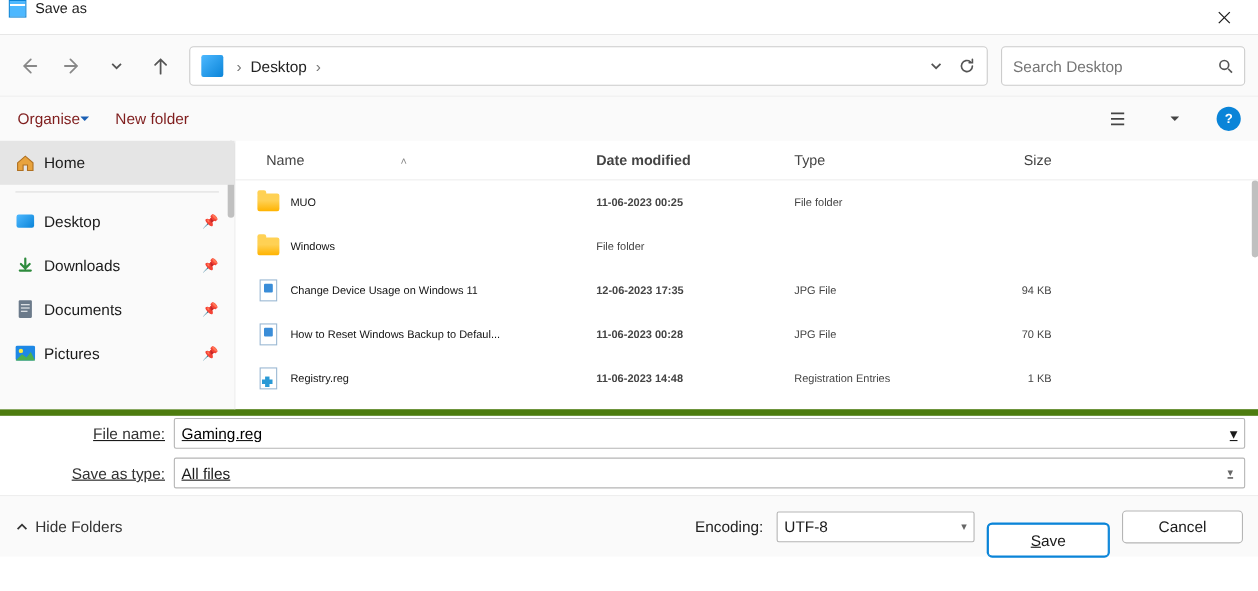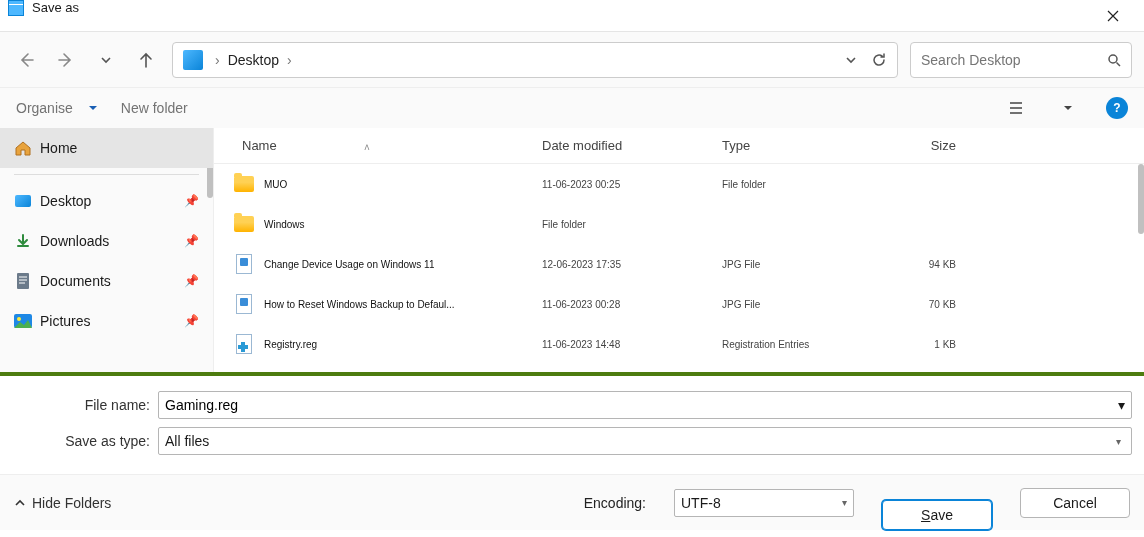--- a/index.html
+++ b/index.html
@@ -16,67 +16,67 @@
 .addressbar { flex: 1; display: flex; align-items: center; height: 36px; border: 1px solid #ccc; border-radius: 4px; background: #fff; padding: 0 4px; }
 .addressbar .loc-icon { width: 20px; height: 20px; margin: 0 6px; background: linear-gradient(135deg, #4db8ff, #0a84d8); border-radius: 2px; }
 .addressbar .crumb { padding: 0 6px; color: #777; }
 .addressbar .crumb-text { color: #222; padding: 0 2px; }
 .addressbar .spacer { flex: 1; }
 .searchbar { width: 222px; height: 36px; border: 1px solid #ccc; border-radius: 4px; background: #fff; display: flex; align-items: center; padding: 0 10px; }
 .searchbar input { border: none; outline: none; flex: 1; font-size: 14px; background: transparent; }
 .searchbar .sicon { color: #555; }
 
 .toolbar { display: flex; align-items: center; height: 40px; padding: 0 16px; gap: 24px; background: #fafafa; }
-.toolbar .tlink { color: #737373; cursor: pointer; display: flex; align-items: center; gap: 16px; }
+.toolbar .tlink { color: #7f1d1d; cursor: pointer; display: flex; align-items: center; gap: 0; }
 .toolbar .spacer { flex: 1; }
 .toolbar .viewbtn { width: 28px; height: 28px; display: flex; align-items: center; justify-content: center; color: #444; cursor: pointer; }
 .toolbar .help { width: 22px; height: 22px; border-radius: 50%; background: #0a84d8; color: #fff; display: flex; align-items: center; justify-content: center; font-size: 12px; font-weight: bold; cursor: pointer; }
 
 .body { display: flex; height: 244px; }
 .sidebar { width: 214px; background: #fafafa; border-right: 1px solid #eee; position: relative; }
 .sidebar .sitem { display: flex; align-items: center; height: 40px; padding: 0 16px 0 40px; position: relative; cursor: pointer; }
 .sidebar .sitem.sel { background: #e5e5e5; }
 .sidebar .sitem .sicon2 { position: absolute; left: 14px; width: 18px; height: 18px; display: flex; align-items: center; justify-content: center; }
 .sidebar .sitem .pin { position: absolute; right: 14px; color: #888; font-size: 12px; }
 .sidebar .divider { height: 1px; background: #ddd; margin: 6px 14px; }
 .sidebar .scrollind { position: absolute; right: 0; top: 0; width: 6px; height: 70px; background: #c0c0c0; border-radius: 3px; }
 .home-icon svg { fill: #e8a33d; stroke: #b07020; }
 
 .filepane { flex: 1; position: relative; }
 .cols { display: flex; height: 36px; align-items: center; border-bottom: 1px solid #eee; font-size: 13px; color: #444; }
 .cols > div { padding: 0 8px; }
 .col-name { width: 320px; padding-left: 28px !important; position: relative; }
 .col-name .sorter { position: absolute; left: 150px; top: 4px; color: #888; font-size: 10px; }
-.col-date { width: 180px; }
+.col-date { width: 180px; font-weight: bold; }
 .col-type { width: 150px; }
 .col-size { width: 100px; text-align: right; }
 .filepane .scrollind { position: absolute; right: 0; top: 36px; width: 6px; height: 70px; background: #c0c0c0; border-radius: 3px; }
 
 .row { display: flex; height: 40px; align-items: center; font-size: 10px; }
 .row > div { padding: 0 8px; color: #444; }
 .row .col-name { color: #111; display: flex; align-items: center; gap: 10px; padding-left: 20px !important; }
 .row .fic { width: 20px; height: 18px; display: inline-flex; align-items: center; justify-content: center; flex-shrink: 0; }
 .row .nm { white-space: nowrap; overflow: hidden; text-overflow: ellipsis; }
 .folder-icon { width: 20px; height: 16px; background: linear-gradient(to bottom, #ffd154 40%, #ffb300); border-radius: 2px; position: relative; }
 .folder-icon::before { content: ""; position: absolute; top: -3px; left: 0; width: 8px; height: 4px; background: #ffd154; border-radius: 2px 2px 0 0; }
 .file-icon { width: 16px; height: 20px; border: 1px solid #9bb8d3; background: #fff; position: relative; }
 .file-icon::after { content: ""; position: absolute; top: 3px; left: 3px; width: 8px; height: 8px; background: #3a8dd8; border-radius: 1px; }
 .reg-icon { width: 16px; height: 20px; border: 1px solid #9bb8d3; background: #fff; position: relative; }
 .reg-icon::after { content: ""; position: absolute; bottom: 1px; left: 1px; width: 10px; height: 10px; background: #2a9ad6; clip-path: polygon(0 30%, 30% 30%, 30% 0, 70% 0, 70% 30%, 100% 30%, 100% 70%, 70% 70%, 70% 100%, 30% 100%, 30% 70%, 0 70%); }
 
-.form { padding: 13px 12px; border-top: 4px solid #4d7c0f; }
+.form { padding: 0 12px; border-top: 6px solid #4d7c0f; text-decoration: underline; }
 .frow { display: flex; align-items: center; height: 32px; margin-bottom: 4px; }
 .frow .lbl { width: 146px; text-align: right; padding-right: 8px; color: #333; }
 .frow .ctl { flex: 1; }
 .combo, .textin { width: 100%; height: 28px; border: 1px solid #b5b5b5; border-radius: 2px; padding: 0 6px; font-size: 14px; background: #fff; display: flex; align-items: center; position: relative; }
 .combo .val { flex: 1; }
 .combo .dd { color: #666; font-size: 10px; padding: 0 4px; }
 .textin input { border: none; outline: none; width: 100%; font-size: 14px; }
 
-.footer { display: flex; align-items: center; height: 56px; padding: 0 14px; gap: 28px; border-top: 1px solid #eee; background: #fafafa; }
+.footer { display: flex; align-items: center; height: 56px; padding: 0 14px; gap: 12px; border-top: 1px solid #eee; background: #fafafa; }
 .footer .hidefolders { display: flex; align-items: center; gap: 6px; color: #333; cursor: pointer; }
 .footer .spacer { flex: 1; }
 .footer .enclabel { color: #222; }
 .footer .encsel { width: 180px; height: 28px; border: 1px solid #b5b5b5; border-radius: 2px; background: #fff; display: flex; align-items: center; padding: 0 6px; }
 .footer .encsel .val { flex: 1; }
 .footer .encsel .dd { color: #666; font-size: 10px; }
 .btn { width: 110px; height: 30px; border: 1px solid #b5b5b5; border-radius: 4px; background: #fff; display: flex; align-items: center; justify-content: center; cursor: pointer; }
 .btn.primary { border: 1px solid #0a84d8; box-shadow: 0 0 0 1px #0a84d8; margin-top: 24px; }
 .btn .keychar { text-decoration: underline; }
 

